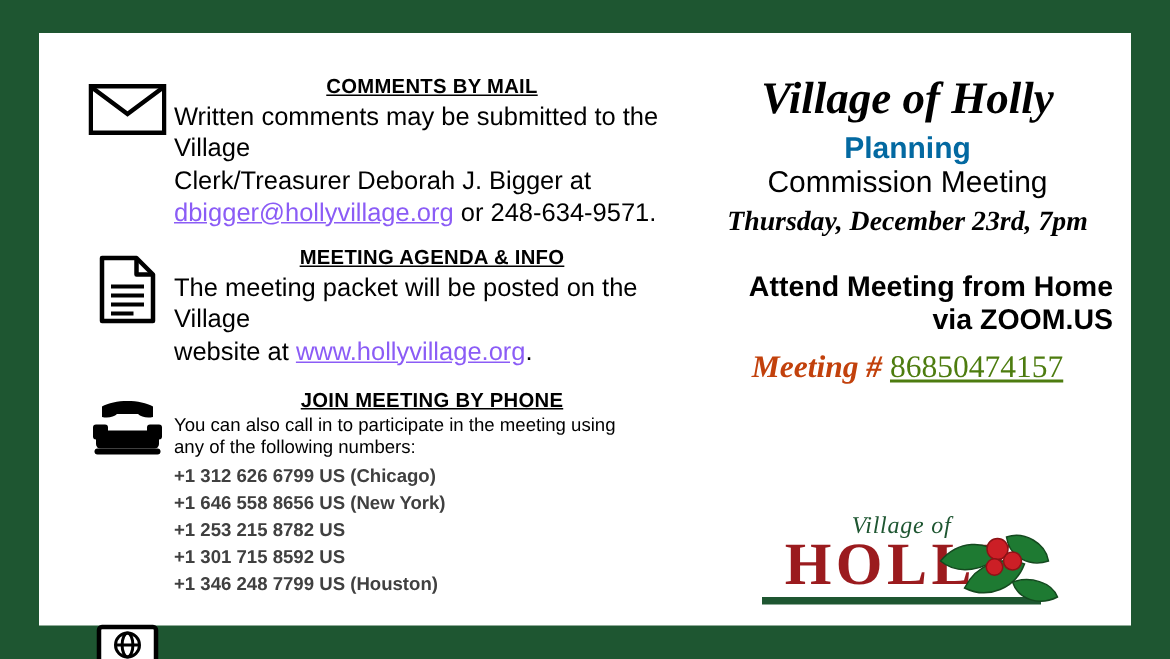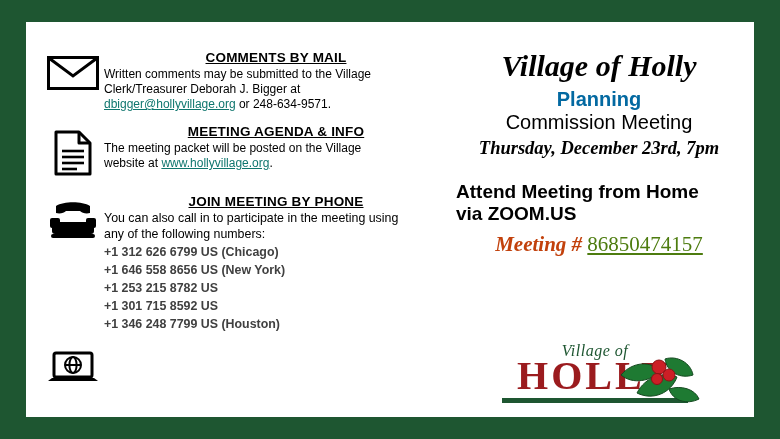--- a/index.html
+++ b/index.html
@@ -20,21 +20,21 @@
     width: 728px;
     height: 395px;
     background: #ffffff;
     box-sizing: border-box;
   }
   .columns {
     display: flex;
     width: 100%;
     height: 100%;
     box-sizing: border-box;
-    padding: 10px 12px 8px 16px;
+    padding: 10px 12px 8px 28px;
   }
   .left-col {
     width: 406px;
     flex: none;
     position: relative;
   }
   .right-col {
     flex: 1;
     position: relative;
     padding-left: 8px;
@@ -60,26 +60,26 @@
   .blk-title {
     text-align: center;
     font-weight: bold;
     font-size: 13.5px;
     text-decoration: underline;
     color: #000;
     margin-bottom: 2px;
     letter-spacing: 0.2px;
   }
   .blk-body {
-    font-size: 12px;
+    font-size: 17px;
     line-height: 1.25;
     color: #000;
   }
   .link {
-    color: #0f766e;
+    color: #8b5cf6;
     text-decoration: underline;
   }
   .phone-list {
     font-size: 12.4px;
     line-height: 1.45;
     font-weight: bold;
     color: #404040;
   }
   .phone-intro {
     font-size: 12.4px;
@@ -119,21 +119,21 @@
     font-style: italic;
     font-weight: bold;
     font-size: 18.5px;
     text-align: center;
     color: #000;
     margin-top: 4px;
   }
   .attend {
     font-size: 19px;
     font-weight: bold;
-    text-align: left;
+    text-align: right;
     color: #000;
     margin-top: 22px;
     line-height: 1.2;
   }
   .meeting-num {
     text-align: center;
     margin-top: 6px;
     font-size: 21px;
   }
   .meeting-num .mlabel {

